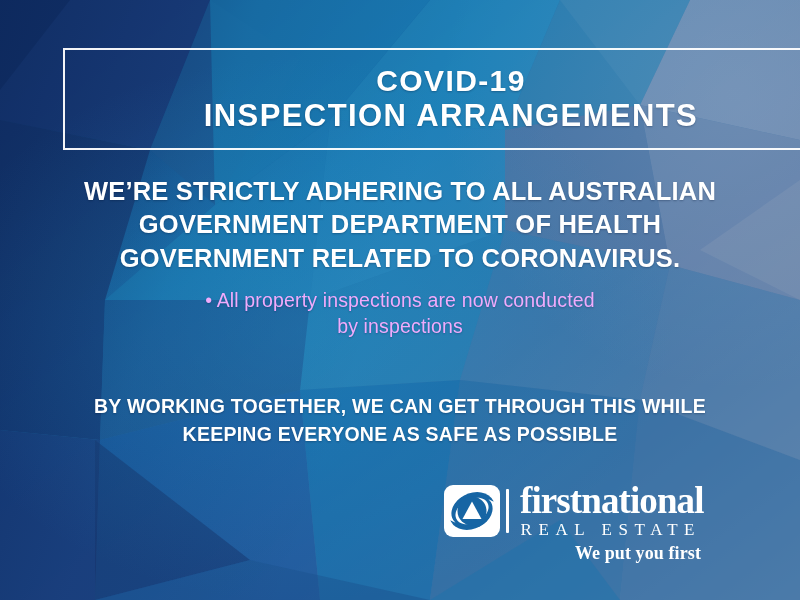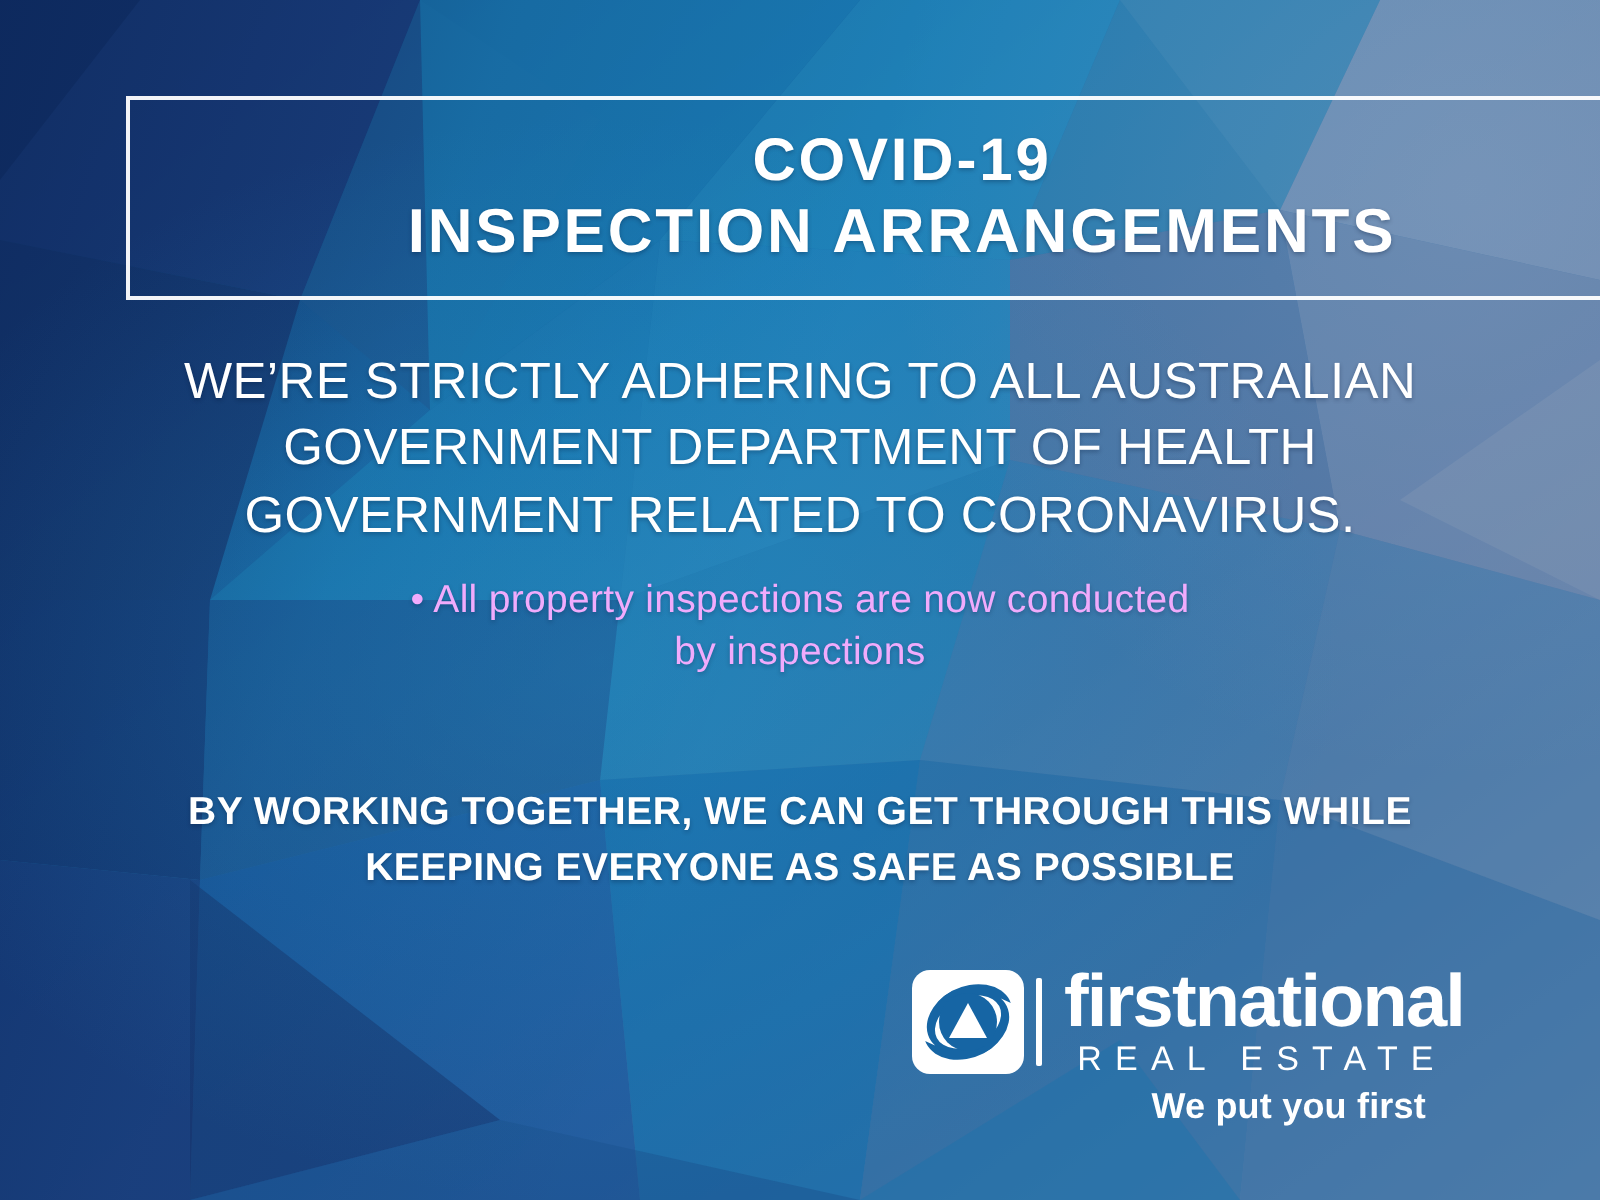--- a/index.html
+++ b/index.html
@@ -59,21 +59,21 @@
     text-shadow:0 1px 2px rgba(0,20,50,0.30);
   }
   .title-line-1 { font-size:30px; }
   .title-line-2 { font-size:31px; }
 
   
   #headline {
     position:absolute;
     left:60px; top:175px;
     width:680px;
-    font-weight:normal;
+    font-weight:bold;
     font-size:25.5px;
     line-height:1.31;
     letter-spacing:0.2px;
     text-shadow:0 1px 2px rgba(0,20,50,0.30);
   }
 
   
   #bullets {
     position:absolute;
     left:80px; top:288px;
@@ -96,22 +96,22 @@
     font-weight:bold;
     font-size:19.5px;
     line-height:1.44;
     letter-spacing:0.25px;
     text-shadow:0 1px 2px rgba(0,20,50,0.30);
   }
 
   
   #logo {
     position:absolute;
-    left:455px; top:483px;
-    width:300px; height:82px;
+    left:443px; top:483px;
+    width:300px; height:82px;font-family:Liberation Serif, serif;
   }
   #logo-row {
     position:absolute;
     left:0; top:0;
     display:flex;
     align-items:center;
   }
   #logo-mark { width:58px; height:54px; display:block; }
   #logo-divider {
     width:3px; height:44px;

